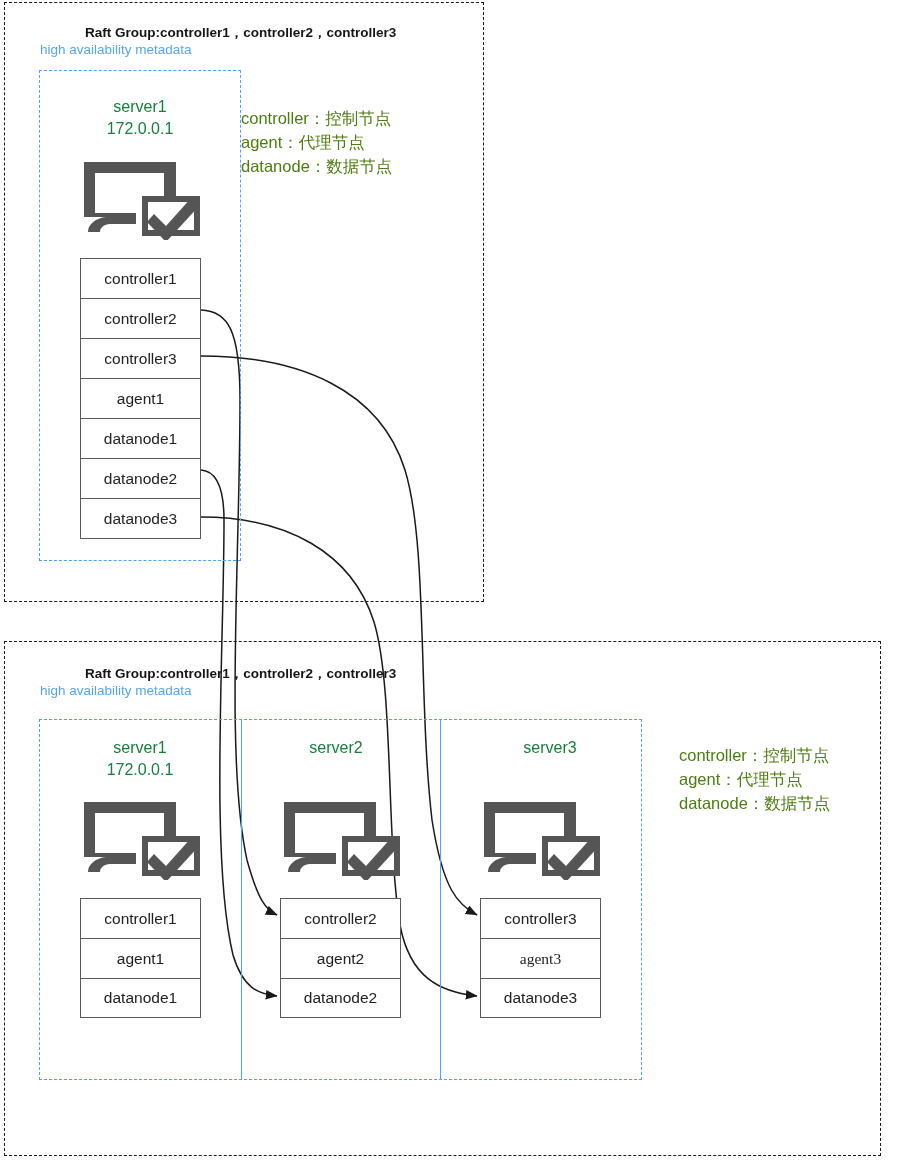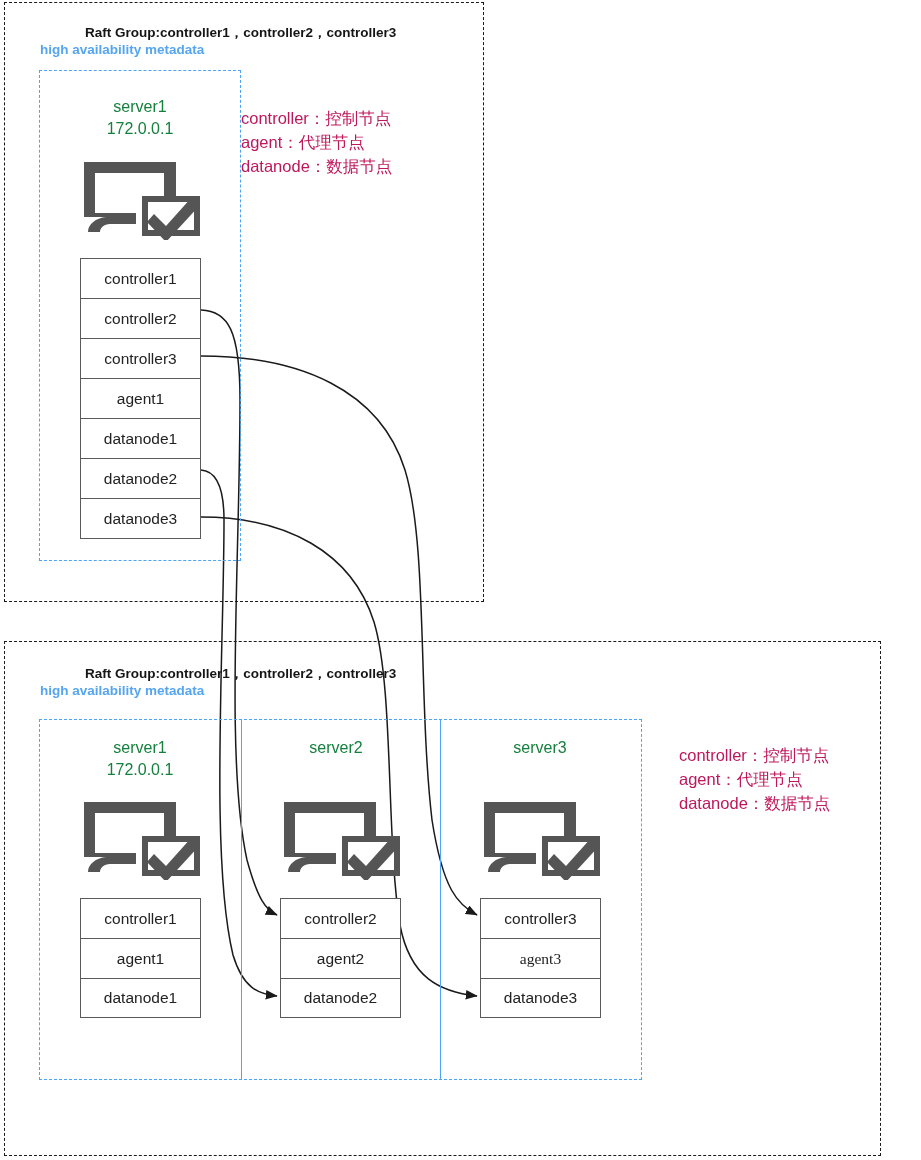--- a/index.html
+++ b/index.html
@@ -45,40 +45,40 @@
     font-size: 13.5px;
     font-weight: bold;
     color: #151515;
     white-space: nowrap;
     letter-spacing: 0px;
     margin-left: 45px;
   }
   .raft-sub {
     position: absolute;
     font-size: 13.5px;
-    font-weight: bold;
+    font-weight: normal;
     color: #56a5f0;
     white-space: nowrap;
   }
 
   
   .server-caption {
     position: absolute;
     text-align: center;
     font-size: 16px;
     color: #15803d;
     line-height: 22px;
     white-space: nowrap;
   }
 
   
   .legend {
     position: absolute;
     font-size: 16.5px;
-    color: #be185d;
+    color: #4d7c0f;
     line-height: 24px;
     white-space: nowrap;
   }
   .legend div { white-space: nowrap; }
 
   
   .nodestack {
     position: absolute;
     border: 1.4px solid #5a5a5a;
     box-sizing: border-box;
@@ -199,21 +199,21 @@
     <rect x="62" y="38" width="58" height="40" fill="#555555"></rect>
     <rect x="68" y="44" width="46" height="28" fill="#ffffff"></rect>
     <path d="M74,56 L86,68 L112,39 L120,47 L86,84 L67,64 Z" fill="#555555"></path>
   </svg>
   <div class="nodestack" style="left:280px; top:898px; width:121px; height:120px;">
     <div class="noderow" style="height:40px;">controller2</div>
     <div class="noderow" style="height:40px;">agent2</div>
     <div class="noderow" style="height:38px;">datanode2</div>
   </div>
 
-  <div class="server-caption" style="left:440px; top:737px; width:200px;">
+  <div class="server-caption" style="left:440px; top:737px; width:200px;padding-left:10px;">
     <div>server3</div>
   </div>
   <svg class="monitor-icon" style="left:480px; top:798px;" width="130" height="82" viewBox="0 0 130 82">
     <path d="M4,4 L96,4 L96,44 L84,44 L84,15 L15,15 L15,55 L56,55 L56,66 L30,66
              C24,66 20,70 20,74 L8,74 C8,66 16,60 26,59 L4,59 Z" fill="#555555"></path>
     <rect x="62" y="38" width="58" height="40" fill="#555555"></rect>
     <rect x="68" y="44" width="46" height="28" fill="#ffffff"></rect>
     <path d="M74,56 L86,68 L112,39 L120,47 L86,84 L67,64 Z" fill="#555555"></path>
   </svg>
   <div class="nodestack" style="left:480px; top:898px; width:121px; height:120px;">

